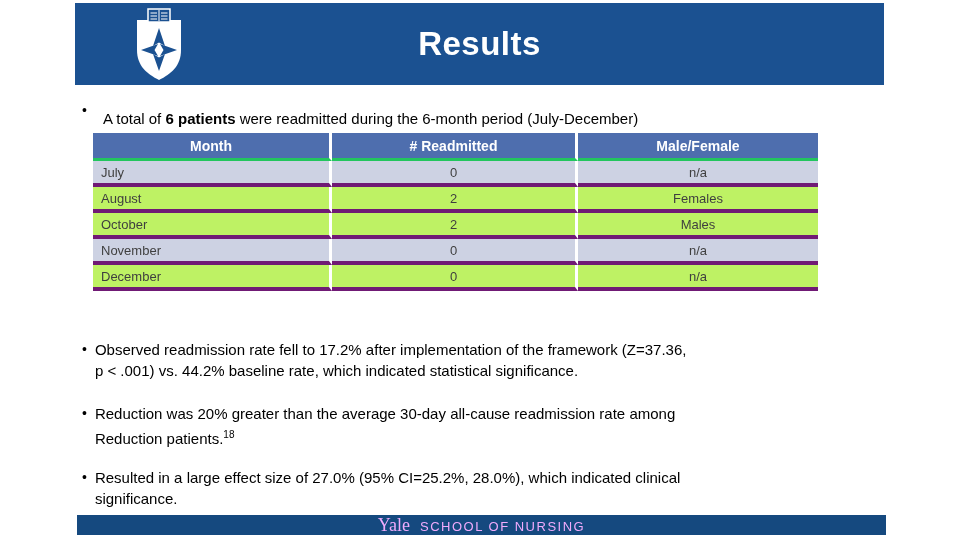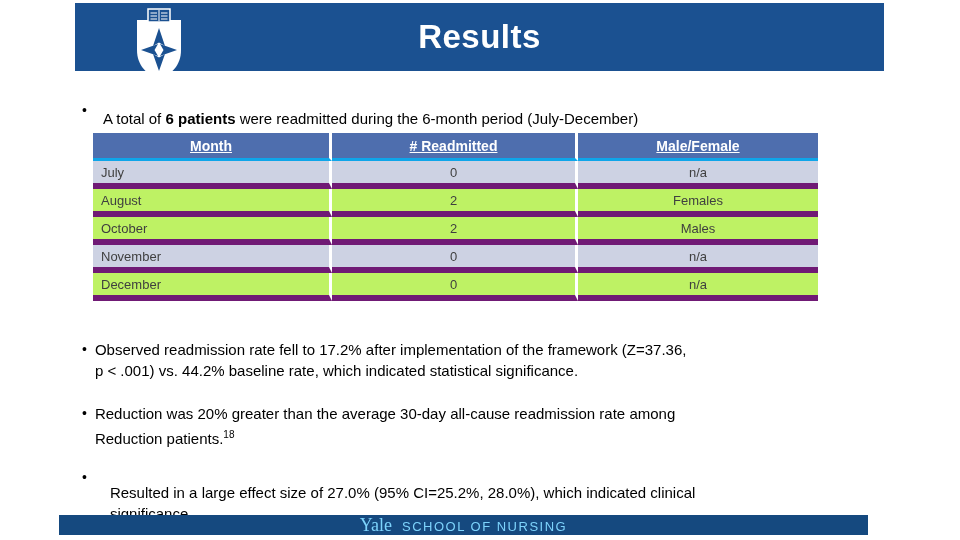--- a/index.html
+++ b/index.html
@@ -9,21 +9,21 @@
     font-family: "Liberation Sans", sans-serif;
     position: relative;
     overflow: hidden;
     color: #000;
   }
   .slide { position: absolute; inset: 0; }
 
   
   .top-band {
     position: absolute; left: 75px; top: 3px;
-    width: 809px; height: 68px;
+    width: 809px; height: 82px;
     background: #1b5191;
     display: flex; align-items: center; justify-content: center;
   }
   .shield-wrap {
     position: absolute; left: 58px; top: 5px;
     width: 52px; height: 74px;
   }
   .slide-title {
     margin: 0;
     color: #ffffff;
@@ -63,45 +63,44 @@
   .results-table col.c1 { width: 239px; }
   .results-table col.c2 { width: 246px; }
   .results-table col.c3 { width: 240px; }
   .results-table th {
     background: #4e6eae;
     color: #ffffff;
     font-size: 14px;
     font-weight: bold;
     height: 25px;
     text-align: center;
-    border-bottom: 3px solid #0ea5e9;
+    border-bottom: 3px solid #22c55e;
     padding: 0;
-    text-decoration: underline;
   }
   .results-table td {
     font-size: 13px;
     color: #3f3f3f;
     height: 22px;
     text-align: center;
-    border-bottom: 6px solid #701a75;
+    border-bottom: 4px solid #701a75;
     padding: 0;
   }
   .results-table th:not(:last-child),
   .results-table td:not(:last-child) { border-right: 3px solid #ffffff; }
   .results-table td.month { text-align: left; padding-left: 8px; }
   .results-table tr.dark td  { background: #cdd2e3; }
   .results-table tr.light td { background: #bef264; }
 
   
   .bottom-band {
-    position: absolute; left: 59px; top: 515px;
+    position: absolute; left: 77px; top: 515px;
     width: 809px; height: 20px;
     background: #15497f;
     display: flex; align-items: baseline; justify-content: center;
-    color: #7dd3fc;
+    color: #f0abfc;
   }
   .footer-brand {
     font-family: "Liberation Serif", serif;
     font-size: 18px;
     align-self: center;
   }
   .footer-subbrand {
     font-family: Liberation Sans, sans-serif;
     font-size: 13px;
     letter-spacing: 1.5px;
@@ -195,21 +194,21 @@
   </div>
 
   <div class="bullet bullet-reduction">
     <p style="margin:0">
       <span class="line">Reduction was 20% greater than the average 30-day all-cause readmission rate among</span>
       <span class="line"><span>Reduction patients.</span><sup>18</sup></span>
     </p>
   </div>
 
   <div class="bullet bullet-effect">
-    <p style="margin:15px">
+    <p style="margin:0">
       <span class="line">Resulted in a large effect size of 27.0% (95% CI=25.2%, 28.0%), which indicated clinical</span>
       <span class="line">significance.</span>
     </p>
   </div>
 
   <footer class="bottom-band">
     <span class="footer-brand">Yale</span>
     <span class="footer-subbrand">SCHOOL OF NURSING</span>
   </footer>
 

